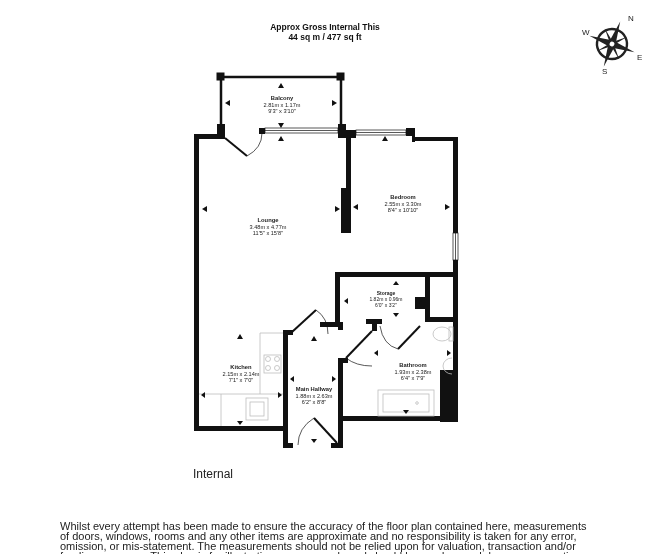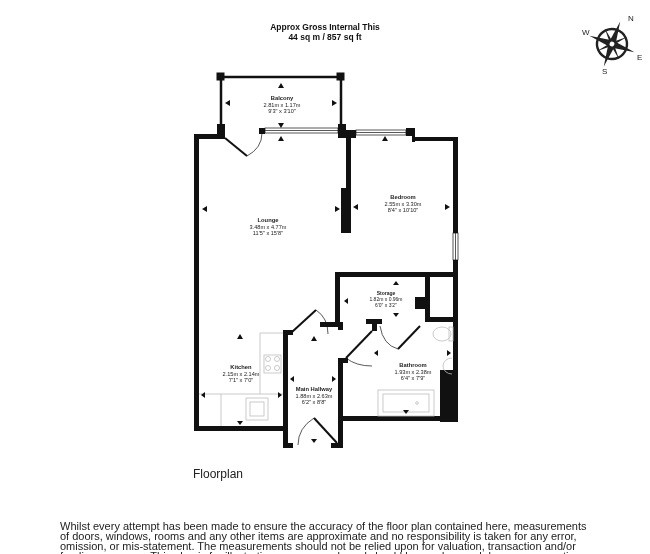--- a/index.html
+++ b/index.html
@@ -13,21 +13,21 @@
     .room-label .name { font-weight: bold; font-size: 5.8px; }
     .floor-caption { position: absolute; left: 193px; top: 467px; font-size: 12px; color: #222; }
     .disclaimer { position: absolute; left: 60px; top: 521px; width: 530px; text-align: left;
                   font-size: 11px; line-height: 10px; color: #222; }
   </style>
 </head>
 <body>
 
 <div class="area-header">
   <div>Approx Gross Internal This</div>
-  <div>44 sq m / 857 sq ft</div>
+  <div>44 sq m / 477 sq ft</div>
 </div>
 
 <svg class="compass" viewBox="0 0 68 72">
   <g transform="translate(34,36) rotate(20)">
     <circle cx="0" cy="0" r="15" fill="none" stroke="#222" stroke-width="2.4"></circle>
     <polygon points="0,-24 3,-4 0,0 -3,-4" fill="#222"></polygon>
     <polygon points="0,24 3,4 0,0 -3,4" fill="#222"></polygon>
     <polygon points="24,0 4,3 0,0 4,-3" fill="#222"></polygon>
     <polygon points="-24,0 -4,3 0,0 -4,-3" fill="#222"></polygon>
     <polygon points="12,-12 3,-1 0,0 1,-3" fill="#222"></polygon>
@@ -220,15 +220,15 @@
   <div class="name">Bathroom</div>
   <div>1.93m x 2.38m</div>
   <div>6'4" x 7'9"</div>
 </div>
 <div class="room-label" style="left:288px; top:386px; width:52px;">
   <div class="name">Main Hallway</div>
   <div>1.88m x 2.63m</div>
   <div>6'2" x 8'8"</div>
 </div>
 
-<div class="floor-caption">Floorplan</div>
+<div class="floor-caption">Internal</div>
 
 <div class="disclaimer">Whilst every attempt has been made to ensure the accuracy of the floor plan contained here, measurements of doors, windows, rooms and any other items are approximate and no responsibility is taken for any error, omission, or mis-statement. The measurements should not be relied upon for valuation, transaction and/or funding purposes. This plan is for illustrative purposes only and should be used as such by any prospective purchaser or tenant.</div>
 
 </body></html>

